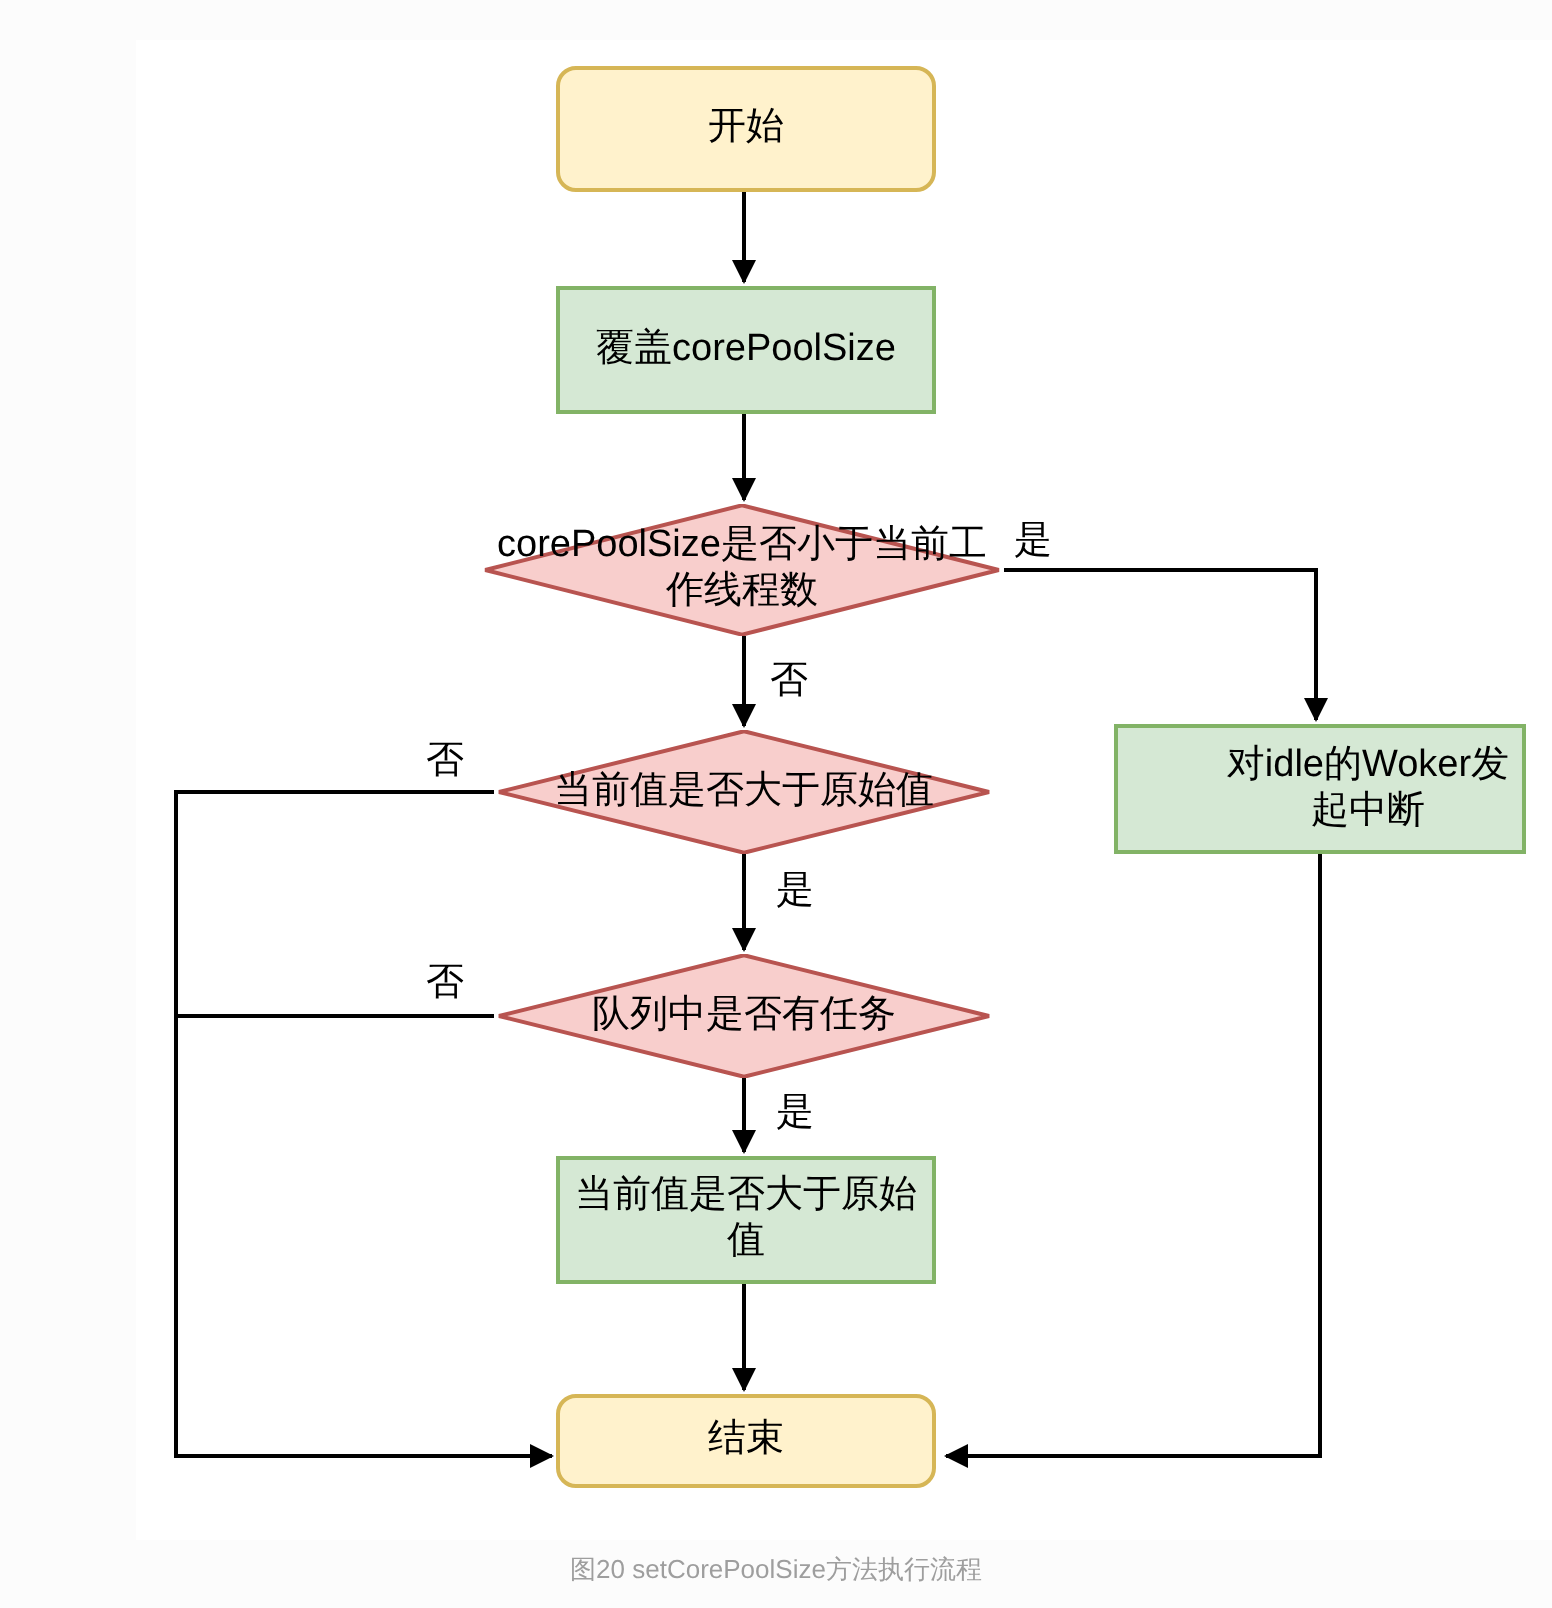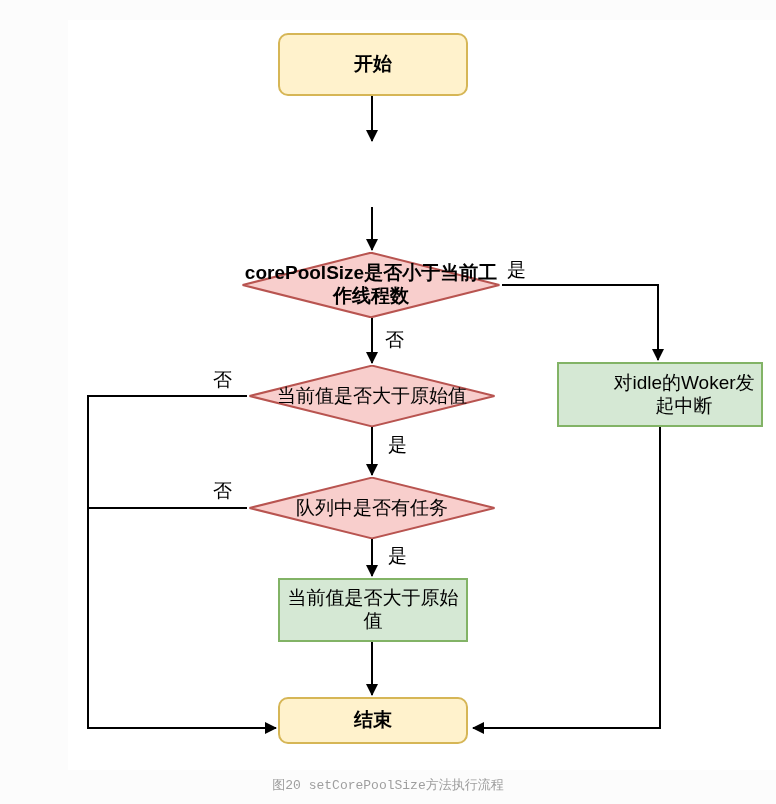--- a/index.html
+++ b/index.html
@@ -12,28 +12,28 @@
   *{margin:0;padding:0;box-sizing:border-box;}
   html,body{width:776px;height:804px;overflow:hidden;}
   body{background:var(--page-bg);font-family:"Liberation Sans","DejaVu Sans",sans-serif;}
   .stage{position:relative;width:776px;height:804px;}
   .panel{position:absolute;left:68px;top:20px;width:708px;height:750px;background:var(--panel-bg);}
   .connector-layer{position:absolute;left:0;top:0;width:776px;height:804px;}
   .connector{stroke:var(--line-color);stroke-width:2;fill:none;}
   #arrowhead path{fill:var(--line-color);}
   .node{position:absolute;display:flex;align-items:center;justify-content:center;
         text-align:center;color:var(--text-color);font-size:19px;line-height:1.2;}
-  .terminal{background:var(--terminal-fill);border:2px solid var(--terminal-border);border-radius:10px;font-weight:bold;}
+  .terminal{background:var(--terminal-fill);border:2px solid var(--terminal-border);border-radius:10px;}
   .process{background:var(--process-fill);border:2px solid var(--process-border);}
   .decision{background:transparent;border:none;}
   .decision svg{position:absolute;left:0;top:0;width:100%;height:100%;}
   .decision .diamond-label{position:relative;z-index:2;}
   .edge-label{position:absolute;font-size:19px;color:var(--text-color);z-index:3;}
   .caption{position:absolute;left:0;top:776px;width:776px;text-align:center;
-           font-family:Liberation Mono, monospace;font-size:13px;
+           font-family:Liberation Sans, sans-serif;font-size:13px;
            color:var(--caption-color);}
 </style>
 </head>
 <body>
 
 <div class="stage">
   <div class="panel"></div>
 
   <svg class="connector-layer" width="776" height="804" viewBox="0 0 776 804">
     <defs>
@@ -50,26 +50,29 @@
     <path class="connector" d="M247,508 H89"></path>
     <path class="connector" d="M372,539 V576" marker-end="url(#arrowhead)"></path>
     <path class="connector" d="M372,642 V695" marker-end="url(#arrowhead)"></path>
     <path class="connector" d="M660,427 V728 H473" marker-end="url(#arrowhead)"></path>
   </svg>
 
   <div class="node terminal" style="left:278px;top:33px;width:190px;height:63px;">
     <span>开始</span>
   </div>
 
+  <div class="node process" style="left:278px;top:143px;width:190px;height:64px;">
+    <span>覆盖corePoolSize</span>
+  </div>
 
   <div class="node decision" style="left:240px;top:252px;width:262px;height:66px;">
     <svg viewBox="0 0 100 100" preserveAspectRatio="none">
       <polygon points="50,1 99,50 50,99 1,50" fill="var(--decision-fill)" stroke="var(--decision-border)" stroke-width="2" vector-effect="non-scaling-stroke"></polygon>
     </svg>
-    <span class="diamond-label" style="width:268px;font-weight:bold;">corePoolSize是否小于当前工作线程数</span>
+    <span class="diamond-label" style="width:268px;">corePoolSize是否小于当前工作线程数</span>
   </div>
 
   <div class="node process" style="left:557px;top:362px;width:206px;height:65px;padding-left:48px;">
     <span>对idle的Woker发起中断</span>
   </div>
 
   <div class="node decision" style="left:247px;top:477px;width:250px;height:62px;">
     <svg viewBox="0 0 100 100" preserveAspectRatio="none">
       <polygon points="50,1 99,50 50,99 1,50" fill="var(--decision-fill)" stroke="var(--decision-border)" stroke-width="2" vector-effect="non-scaling-stroke"></polygon>
     </svg>

